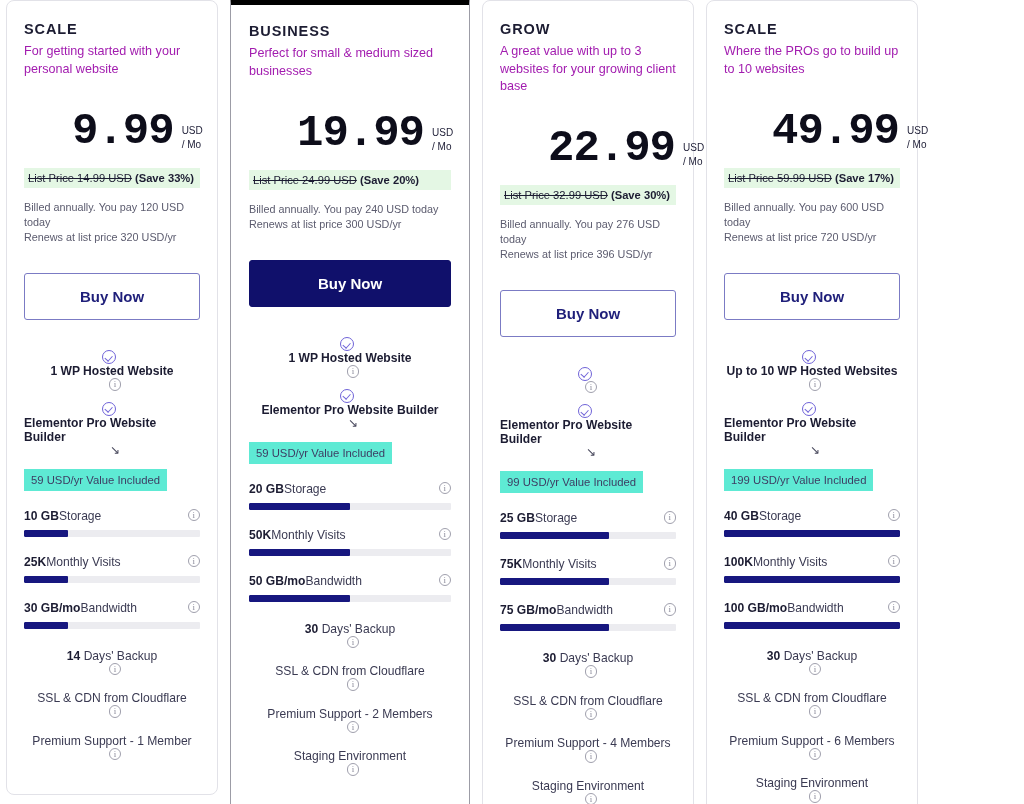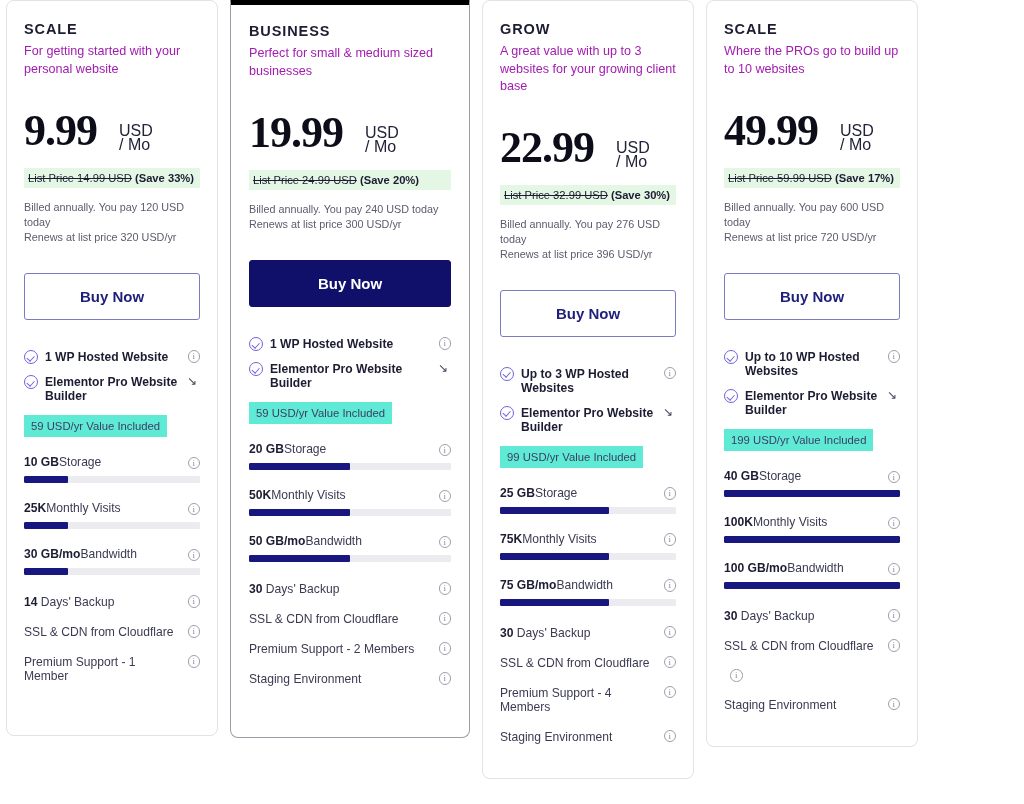--- a/index.html
+++ b/index.html
@@ -58,31 +58,32 @@
   }
 
   .price-row {
     display: flex;
     align-items: baseline;
     margin-top: 30px;
     margin-bottom: 7px;
   }
 
   .price-amount {
-    font-family: Liberation Serif, serif;
+    font-family: Liberation Mono, monospace;
     font-size: 44px;
     font-weight: bold;
     letter-spacing: -1px;
     color: #0d0d1a;
     line-height: 1;
+    margin-left: 48px;
   }
 
   .price-unit {
-    margin-left: 22px;
-    font-size: 16px;
+    margin-left: 8px;
+    font-size: 10px;
     line-height: 14px;
     color: #22223a;
     position: relative;
     top: -9px;
   }
 
   .save-badge {
     background: #e4f7e4;
     font-size: 11.2px;
     padding: 4px 10px 4px 4px;
@@ -121,24 +122,25 @@
   }
 
   .features {
     margin-top: 30px;
     display: flex;
     flex-direction: column;
   }
 
   .feat-row {
     display: flex;
-    align-items: flex-start;
+    align-items: center;
     font-size: 12.1px;
     color: #3a3a52;
     margin-bottom: 11px;
+    flex-direction: column;
   }
 
   .feat-text { flex: 1; }
   .feat-text b { color: #1c1c32; font-weight: bold; }
 
   .check-icon {
     width: 14px; height: 14px;
     flex: 0 0 14px;
     margin-right: 7px;
     border: 1.3px solid #6f63d8;
@@ -185,21 +187,21 @@
     padding: 5px 7px;
     display: inline-block;
     align-self: flex-start;
     margin-bottom: 18px;
     margin-top: 1px;
   }
 
   .meter-block { margin-bottom: 18px; }
   .meter-label {
     display: flex;
-    align-items: flex-end;
+    align-items: flex-start;
     font-size: 12.1px;
     color: #3a3a52;
     margin-bottom: 7px;
   }
   .meter-label b { color: #1c1c32; font-weight: bold; }
   .meter-track {
     height: 7px;
     background: #ececf0;
     border-radius: 1px;
     overflow: hidden;
@@ -381,21 +383,20 @@
       </div>
       <div class="save-badge"><span class="strike">List Price 32.99 USD</span> <span class="save">(Save 30%)</span></div>
       <div class="billing-note">
         <div>Billed annually. You pay 276 USD today</div>
         <div>Renews at list price 396 USD/yr</div>
       </div>
       <button class="buy-button">Buy Now</button>
       <div class="features">
         <div class="feat-row">
           <span class="check-icon"></span>
-          <span class="feat-text"><b>Up to 3 WP Hosted Websites</b></span>
           <span class="info-icon">i</span>
         </div>
         <div class="feat-row">
           <span class="check-icon"></span>
           <span class="feat-text"><b>Elementor Pro Website Builder</b></span>
           <span class="arrow-icon">↘</span>
         </div>
         <div class="value-badge">99 USD/yr Value Included</div>
         <div class="meter-block">
           <div class="meter-label">
@@ -508,20 +509,21 @@
         <div class="simple-rows">
           <div class="feat-row">
             <span class="feat-text"><b>30</b> <span>Days' Backup</span></span>
             <span class="info-icon">i</span>
           </div>
           <div class="feat-row">
             <span class="feat-text"><span>SSL &amp; CDN from Cloudflare</span></span>
             <span class="info-icon">i</span>
           </div>
           <div class="feat-row">
+            <span class="feat-text"><span>Premium Support - 6 Members</span></span>
             <span class="info-icon">i</span>
           </div>
           <div class="feat-row">
             <span class="feat-text"><span>Staging Environment</span></span>
             <span class="info-icon">i</span>
           </div>
         </div>
       </div>
     </div>
   </div>

